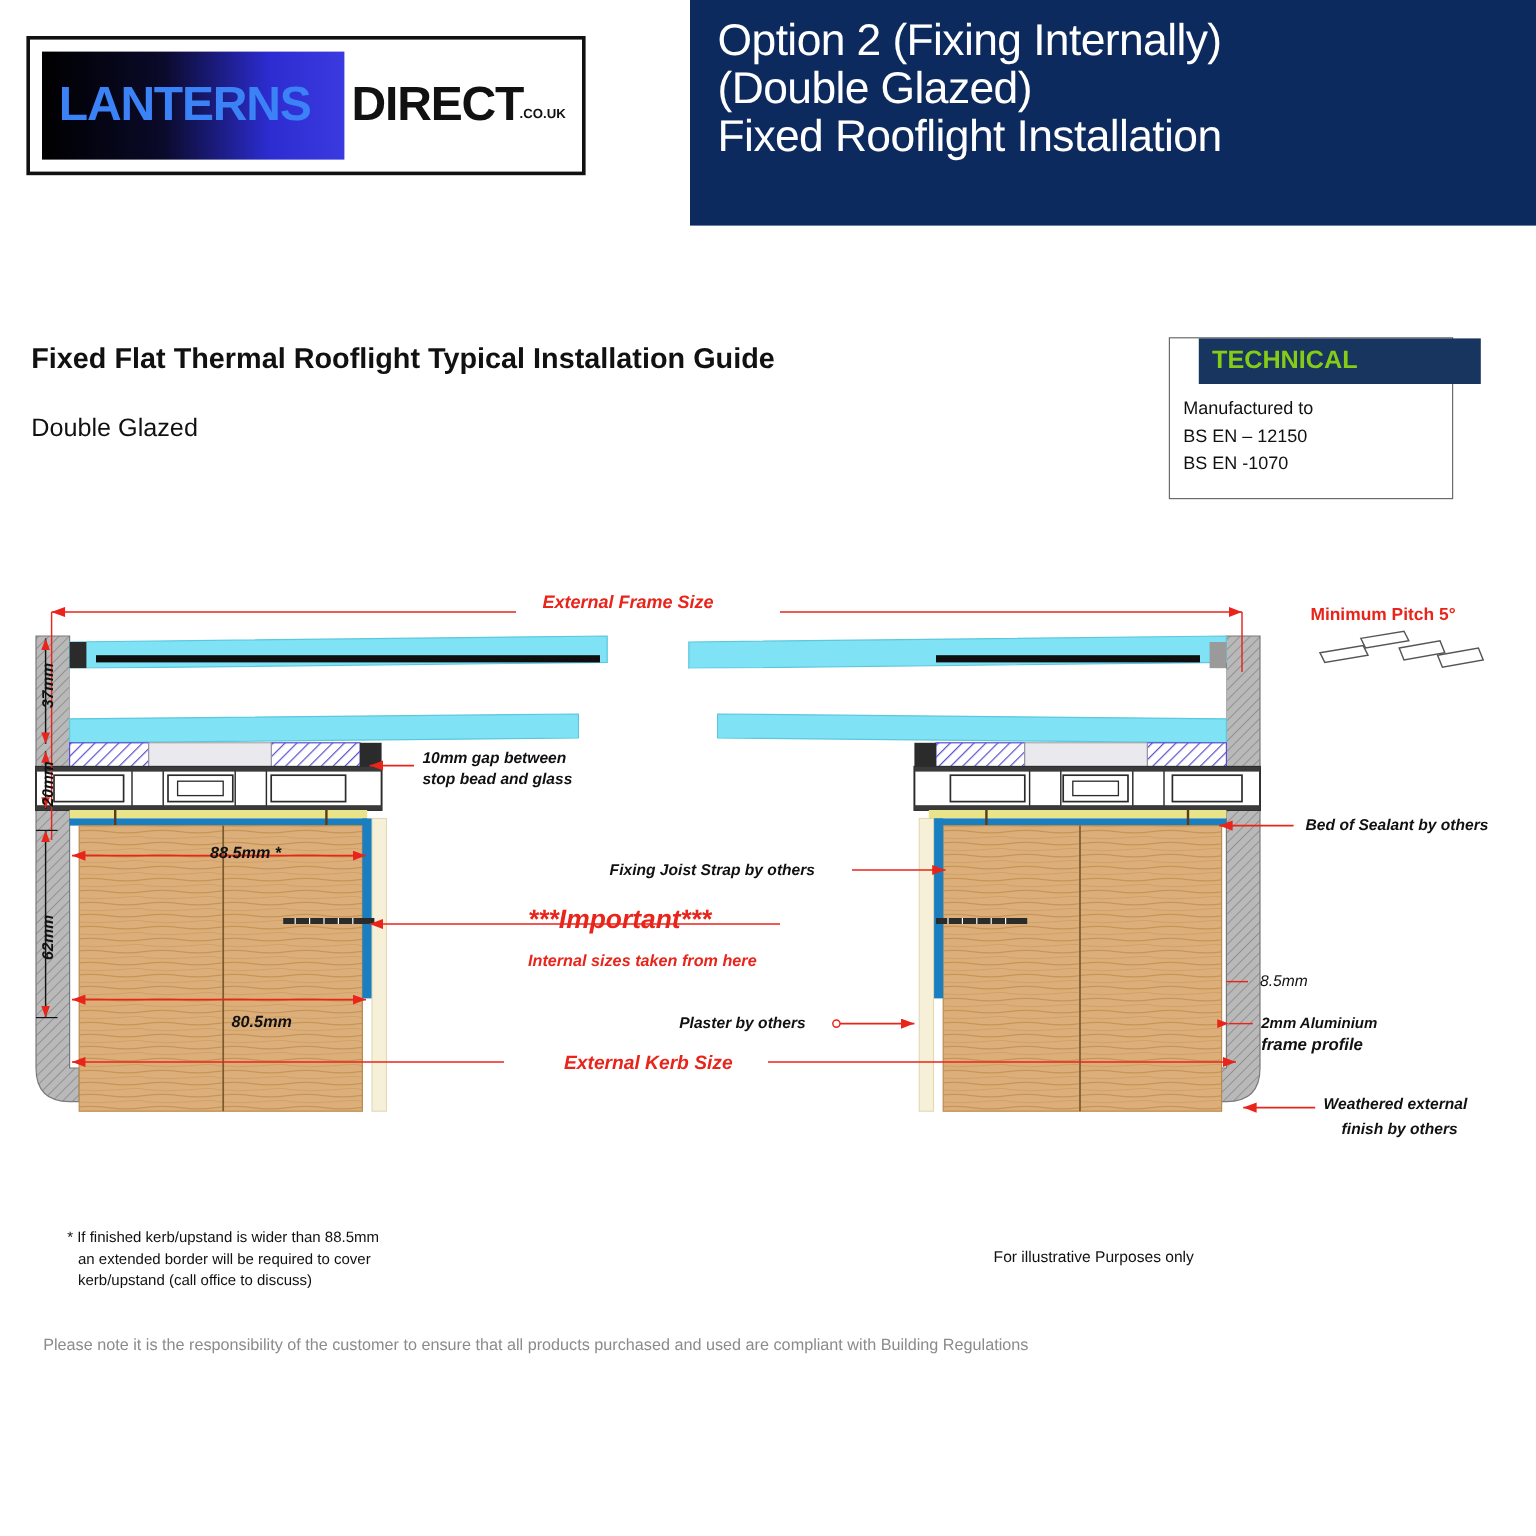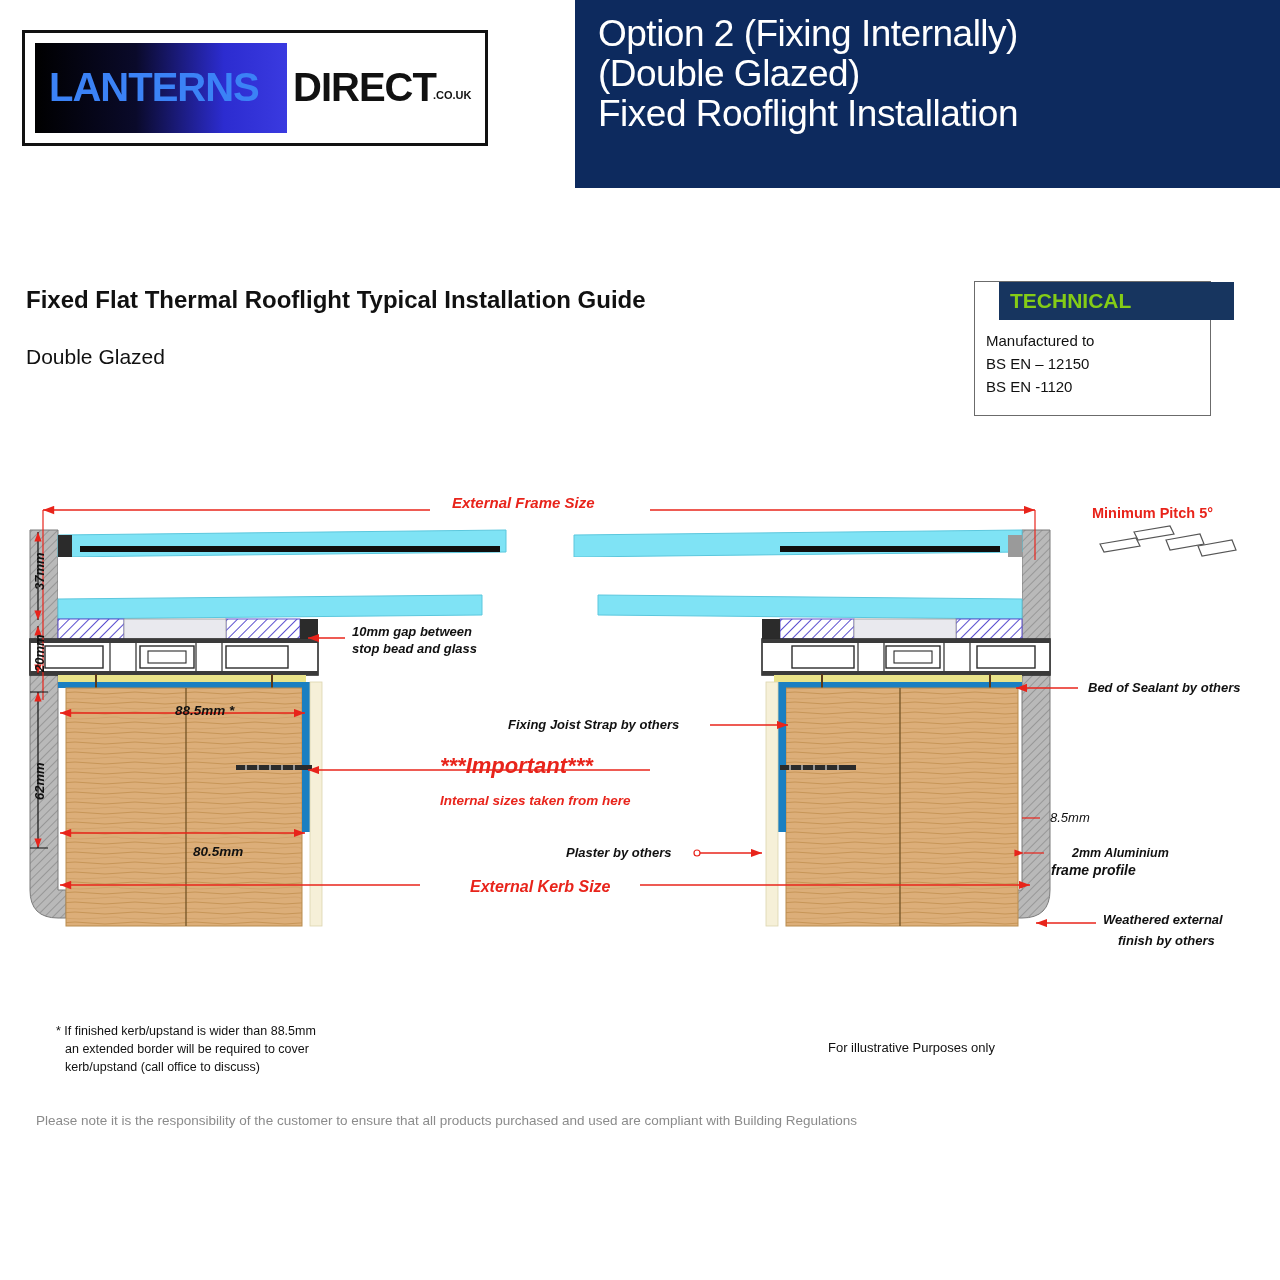--- a/index.html
+++ b/index.html
@@ -62,21 +62,21 @@
   </div>
 </div>
 
 <div class="guide-title">Fixed Flat Thermal Rooflight Typical Installation Guide</div>
 <div class="guide-sub">Double Glazed</div>
 
 <div class="tech-box">
   <div class="tech-head">TECHNICAL</div>
   <div class="tech-line" style="top:50px">Manufactured to</div>
   <div class="tech-line" style="top:73px">BS EN – 12150</div>
-  <div class="tech-line" style="top:96px">BS EN -1120</div>
+  <div class="tech-line" style="top:96px">BS EN -1070</div>
 </div>
 
 <div class="diagram">
 
 <svg width="1280" height="580">
   <defs>
     <marker id="ar" markerWidth="9" markerHeight="9" refX="8" refY="3" orient="auto">
       <path d="M0,0 L8,3 L0,6 z" fill="#e8241b"></path>
     </marker>
     <marker id="arS" markerWidth="9" markerHeight="9" refX="0" refY="3" orient="auto">
@@ -242,21 +242,21 @@
 <div class="lbl" style="left:1088px;top:220px;">Bed of Sealant by others</div>
 <div class="lbl" style="left:508px;top:257px;">Fixing Joist Strap by others</div>
 
 <div class="lbl-red" style="left:440px;top:292px;font-size:22px;">***Important***</div>
 <div class="lbl-red" style="left:440px;top:332px;font-size:13.5px;">Internal sizes taken from here</div>
 
 <div class="lbl" style="left:566px;top:385px;">Plaster by others</div>
 <div class="lbl-red" style="left:470px;top:417px;font-size:16px;">External Kerb Size</div>
 
 <div class="lbl" style="left:1050px;top:350px;font-weight:normal;font-size:13px;">8.5mm</div>
-<div class="lbl" style="left:1051px;top:386px;font-size:12.5px;margin-left:21px;">2mm Aluminium</div>
+<div class="lbl" style="left:1051px;top:386px;font-size:12.5px;">2mm Aluminium</div>
 <div class="lbl" style="left:1051px;top:402px;font-size:14px;">frame profile</div>
 
 <div class="lbl" style="left:1103px;top:452px;">Weathered external</div>
 <div class="lbl" style="left:1118px;top:473px;">finish by others</div>
 
 <div class="lbl" style="left:175px;top:243px;font-size:13.5px;">88.5mm  *</div>
 <div class="lbl" style="left:193px;top:384px;font-size:13.5px;">80.5mm</div>
 
 <div class="lbl rot" style="left:32px;top:130px;transform:rotate(-90deg);font-size:13px;">37mm</div>
 <div class="lbl rot" style="left:32px;top:212px;transform:rotate(-90deg);font-size:13px;">20mm</div>

